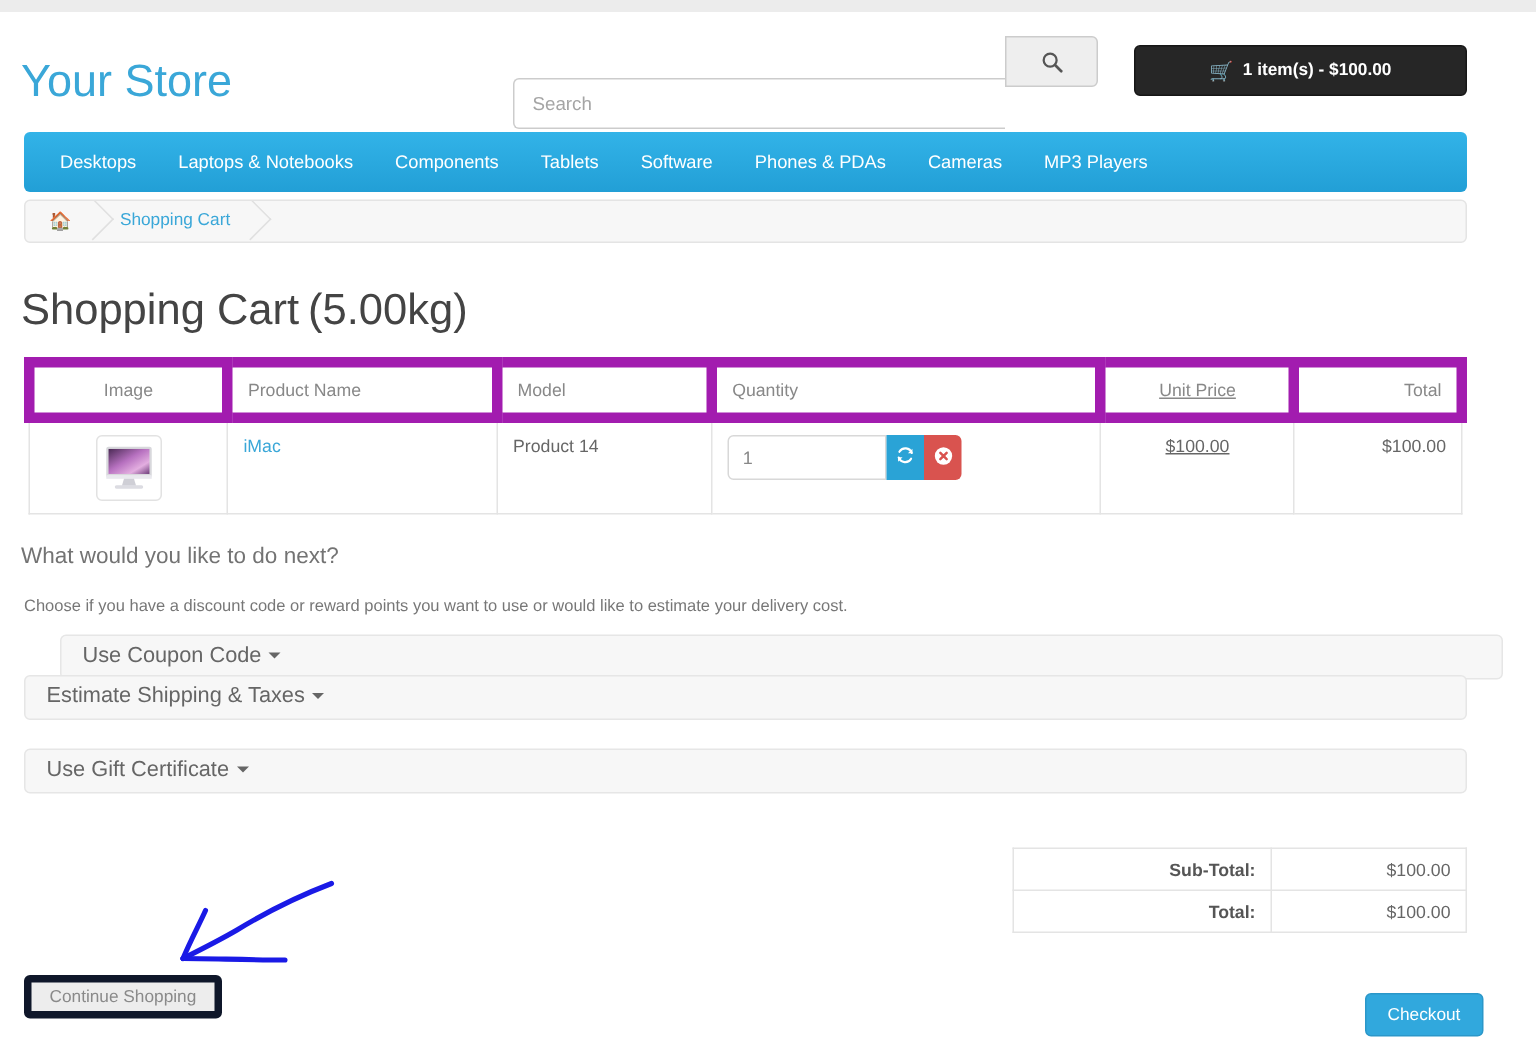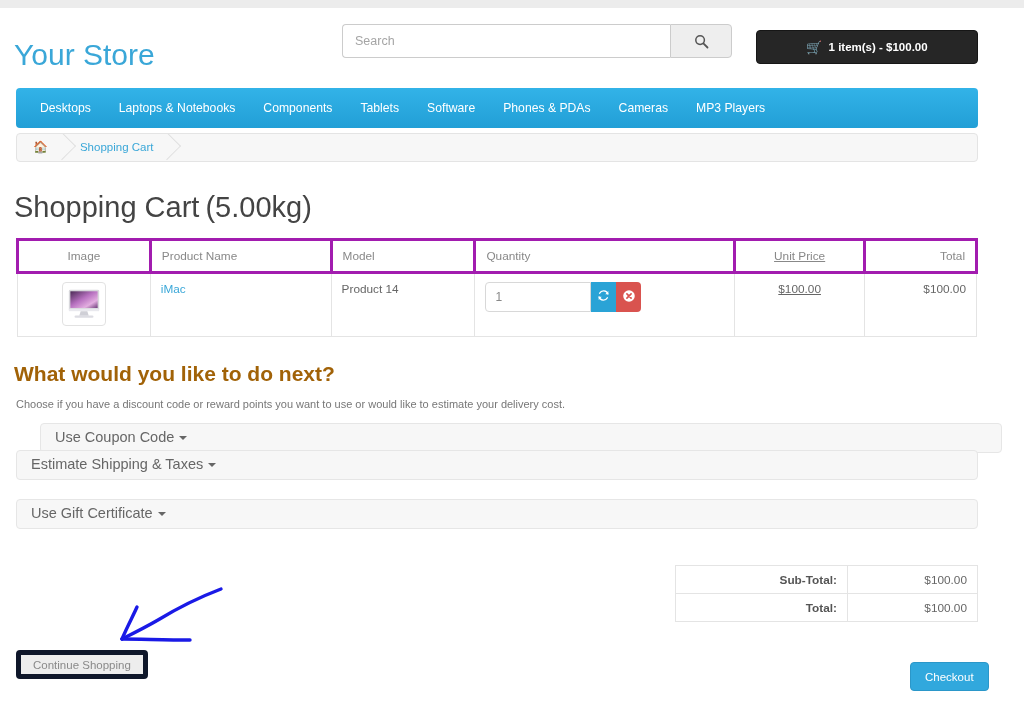--- a/index.html
+++ b/index.html
@@ -44,20 +44,21 @@
   .search-input {
     flex: 1 1 auto; height: 34px;
     border: 1px solid #cccccc; border-right: none;
     border-radius: 4px 0 0 4px;
     padding: 0 12px;
     font-size: 12.5px;
     font-family: "Liberation Sans", sans-serif;
     color: #555555;
     background: #ffffff;
     outline: none;
+    margin-top: 28px;
   }
   .search-input::placeholder { color: #a5a5a5; }
   .search-btn {
     width: 62px; height: 34px;
     background: #eeeeee;
     border: 1px solid #cccccc;
     border-radius: 0 4px 4px 0;
     display: flex; align-items: center; justify-content: center;
     cursor: pointer;
   }
@@ -135,21 +136,21 @@
   .page-title .weight { margin-left: 6px; }
 
   
   .cart-table {
     position: absolute; top: 238px; left: 16px;
     width: 962px;
     border-collapse: collapse;
     font-size: 11.8px;
   }
   .cart-table th {
-    border: 3px solid #a21caf;
+    border: 7px solid #a21caf;
     background: #ffffff;
     color: #888888;
     font-weight: 400;
     padding: 8px 10px;
     height: 27px;
   }
   .cart-table td {
     border: 1px solid #e4e4e4;
     padding: 8px 10px;
     color: #666666;
@@ -193,21 +194,21 @@
     display: flex; align-items: center; justify-content: center;
     cursor: pointer;
     color: #ffffff;
   }
   .qty-update { background: #2aa3d6; }
   .qty-remove { background: #d9534f; border-radius: 0 4px 4px 0; }
 
   
   .next-title {
     position: absolute; top: 362px; left: 14px;
-    font-size: 21px; color: #a16207; font-weight: 700;
+    font-size: 15px; color: #737373; font-weight: 400;
   }
   .next-sub {
     position: absolute; top: 398px; left: 16px;
     font-size: 11px; color: #777777;
   }
 
   .panel {
     position: absolute; left: 16px;
     width: 962px; height: 30px;
     background: #f7f7f7;

